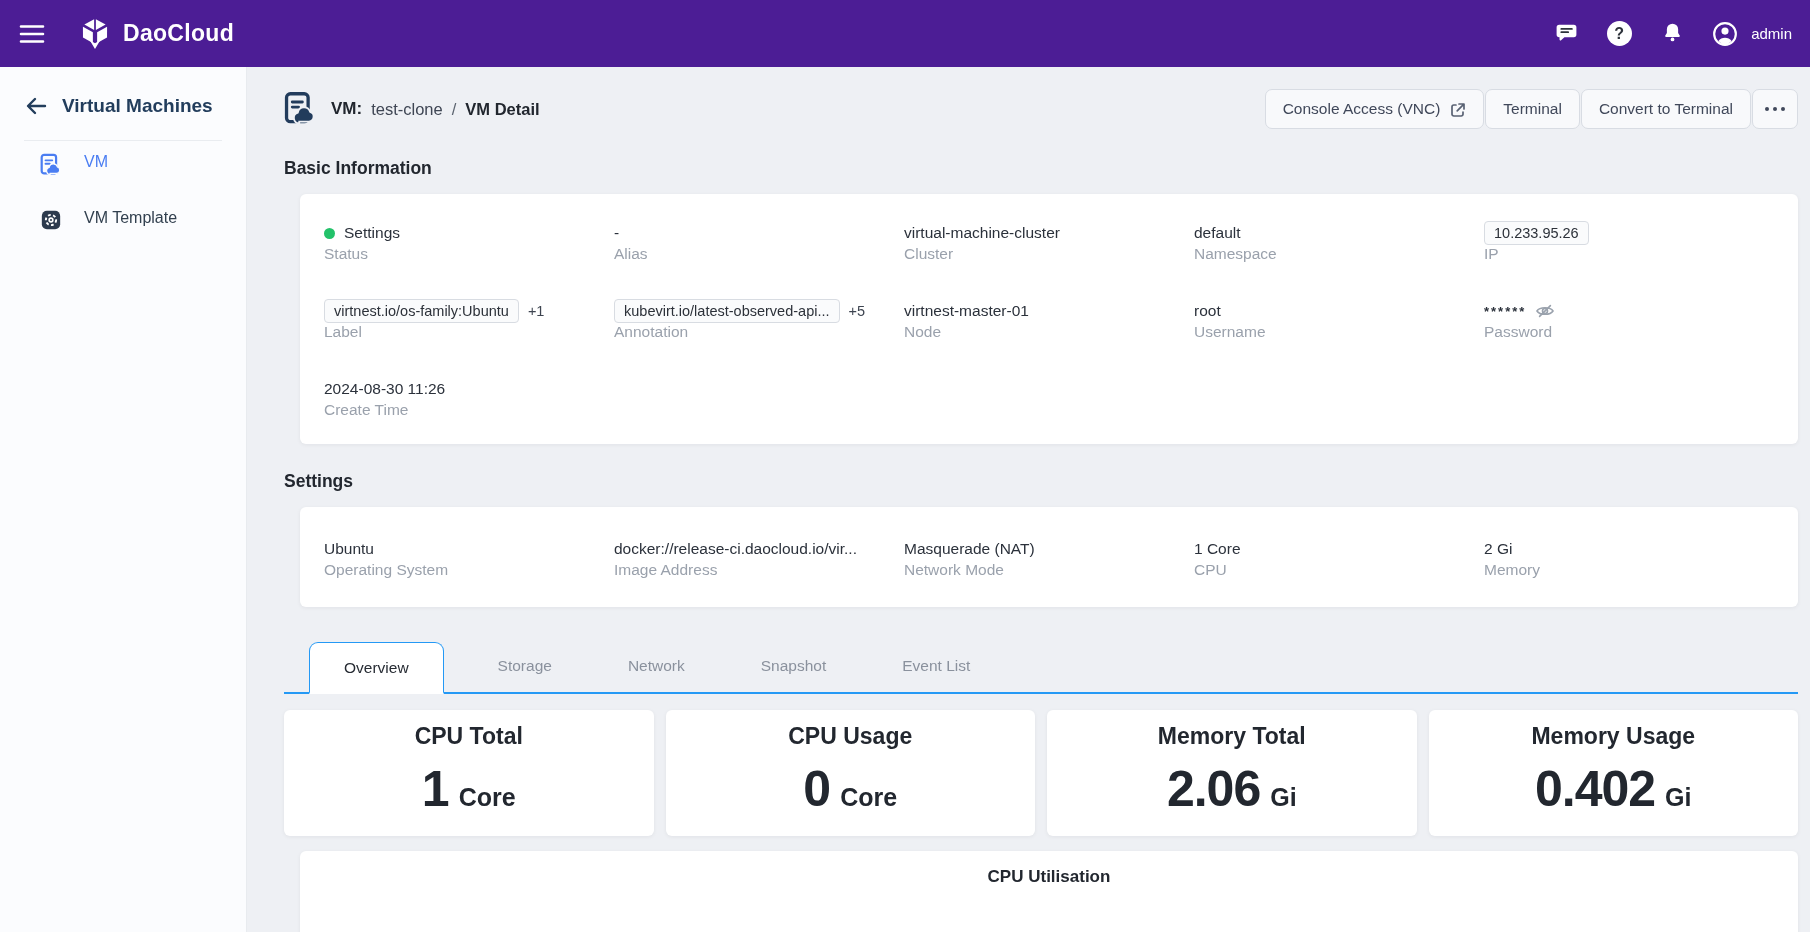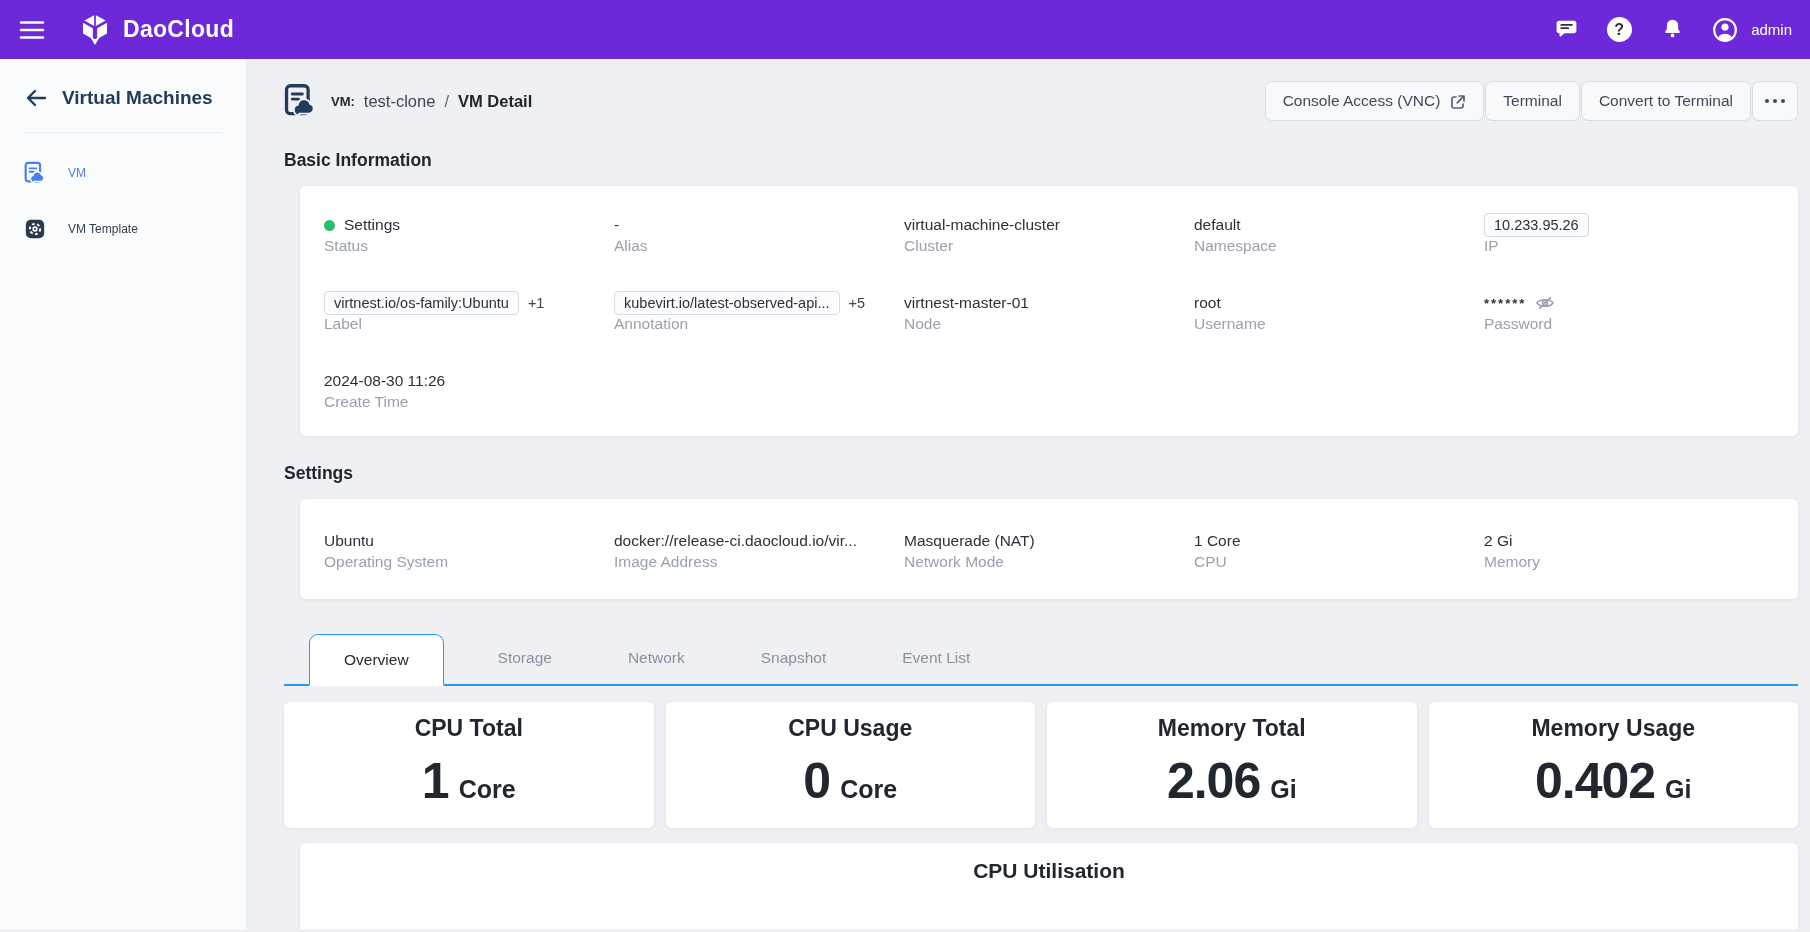--- a/index.html
+++ b/index.html
@@ -1,46 +1,46 @@
 <!DOCTYPE html>
 <html><head>
 <meta charset="utf-8">
 <style>
   * { margin:0; padding:0; box-sizing:border-box; }
   html,body { width:1810px; height:932px; overflow:hidden; background:#eef0f4;
               font-family:"Liberation Sans", sans-serif; }
 
   
-  .navbar { height:59px; background:#6d28d9; display:flex; align-items:center; }
+  .navbar { height:67px; background:#4c1d95; display:flex; align-items:center; }
   .hamburger { width:64px; height:62px; display:flex; align-items:center; justify-content:center; cursor:pointer; }
   .brand { display:flex; align-items:center; gap:11px; margin-left:14px; }
   .brand-text { color:#fff; font-size:23px; font-weight:700; letter-spacing:.3px; }
   .nav-right { margin-left:auto; display:flex; align-items:center; gap:27px; padding-right:18px; }
   .nav-icon { width:26px; height:26px; display:flex; align-items:center; justify-content:center; cursor:pointer; }
   .help-circle { width:25px; height:25px; border-radius:50%; background:#fff; color:#2e333b;
                  font-size:16px; font-weight:800; display:flex; align-items:center; justify-content:center; }
   .admin-name { color:#fff; font-size:15px; margin-left:-14px; }
 
   
   .shell { display:flex; height:870px; }
   .sidebar { width:247px; background:#fbfcfe; border-right:1px solid #e8ebef; flex:none; }
   .sidebar-header { padding:27px 0 0 24px; display:flex; align-items:center; gap:14px;
                     color:#223d5c; font-size:19px; font-weight:700; }
   .sidebar-divider { border-top:1px solid #e9ecf0; margin:22px 24px 0 24px; }
   .menu { margin-top:12px; }
-  .menu-item { height:56px; display:flex; align-items:center; padding-left:24px; gap:22px;
-               font-size:12px; color:#32404f; cursor:pointer; }
+  .menu-item { height:56px; display:flex; align-items:flex-start; padding-left:40px; gap:22px;
+               font-size:16px; color:#32404f; cursor:pointer; }
   .menu-item.active { color:#4a7df2; }
 
   .main { flex:1; padding:20px 12px 0 37px; overflow:hidden; }
 
   
   .page-header { display:flex; align-items:center; height:44px; }
   .bc-text { margin-left:14px; font-size:16.5px; color:#3f4654; display:flex; align-items:center; gap:9px; }
-  .bc-vm { font-weight:700; color:#21262e; font-size:13px; }
+  .bc-vm { font-weight:700; color:#21262e; font-size:17px; }
   .bc-page { font-weight:700; color:#21262e; }
   .bc-sep { color:#5c6470; }
   .header-actions { margin-left:auto; display:flex; gap:1px; }
   .btn { height:40px; border:1px solid #d8dce3; border-radius:7px; background:#f8f9fb;
          color:#40485a; font-size:15.5px; padding:0 17px; display:flex; align-items:center; gap:9px;
          cursor:pointer; font-family:inherit; }
   .btn-more { width:46px; justify-content:center; padding:0; gap:4px; }
   .btn-more i { width:4px; height:4px; border-radius:50%; background:#40485a; display:block; }
 
   
@@ -70,21 +70,21 @@
   .stat-card { flex:1; height:126px; background:#fff; border-radius:6px;
                box-shadow:0 1px 4px rgba(15,25,40,.06); text-align:center; padding-top:13px; }
   .stat-title { font-size:23px; font-weight:700; color:#22272f; }
   .stat-value { margin-top:14px; display:flex; justify-content:center; align-items:baseline; gap:10px; }
   .stat-num { font-size:50px; font-weight:700; color:#22272f; letter-spacing:-1px; line-height:1; }
   .stat-unit { font-size:25px; font-weight:700; color:#22272f; }
 
   
   .chart-card { margin:15px 0 0 16px; background:#fff; border-radius:6px 6px 0 0; height:120px;
                 padding-top:16px; text-align:center; box-shadow:0 1px 4px rgba(15,25,40,.06); }
-  .chart-title { font-size:21px; font-weight:700; color:#22272f; }
+  .chart-title { font-size:17px; font-weight:700; color:#22272f; }
 </style>
 </head>
 <body>
 
 <div class="navbar">
   <div class="hamburger">
     <svg width="26" height="20" viewBox="0 0 26 20">
       <path d="M2 2.5h22M2 10h22M2 17.5h22" stroke="#fff" stroke-width="2.6" stroke-linecap="round"></path>
     </svg>
   </div>

